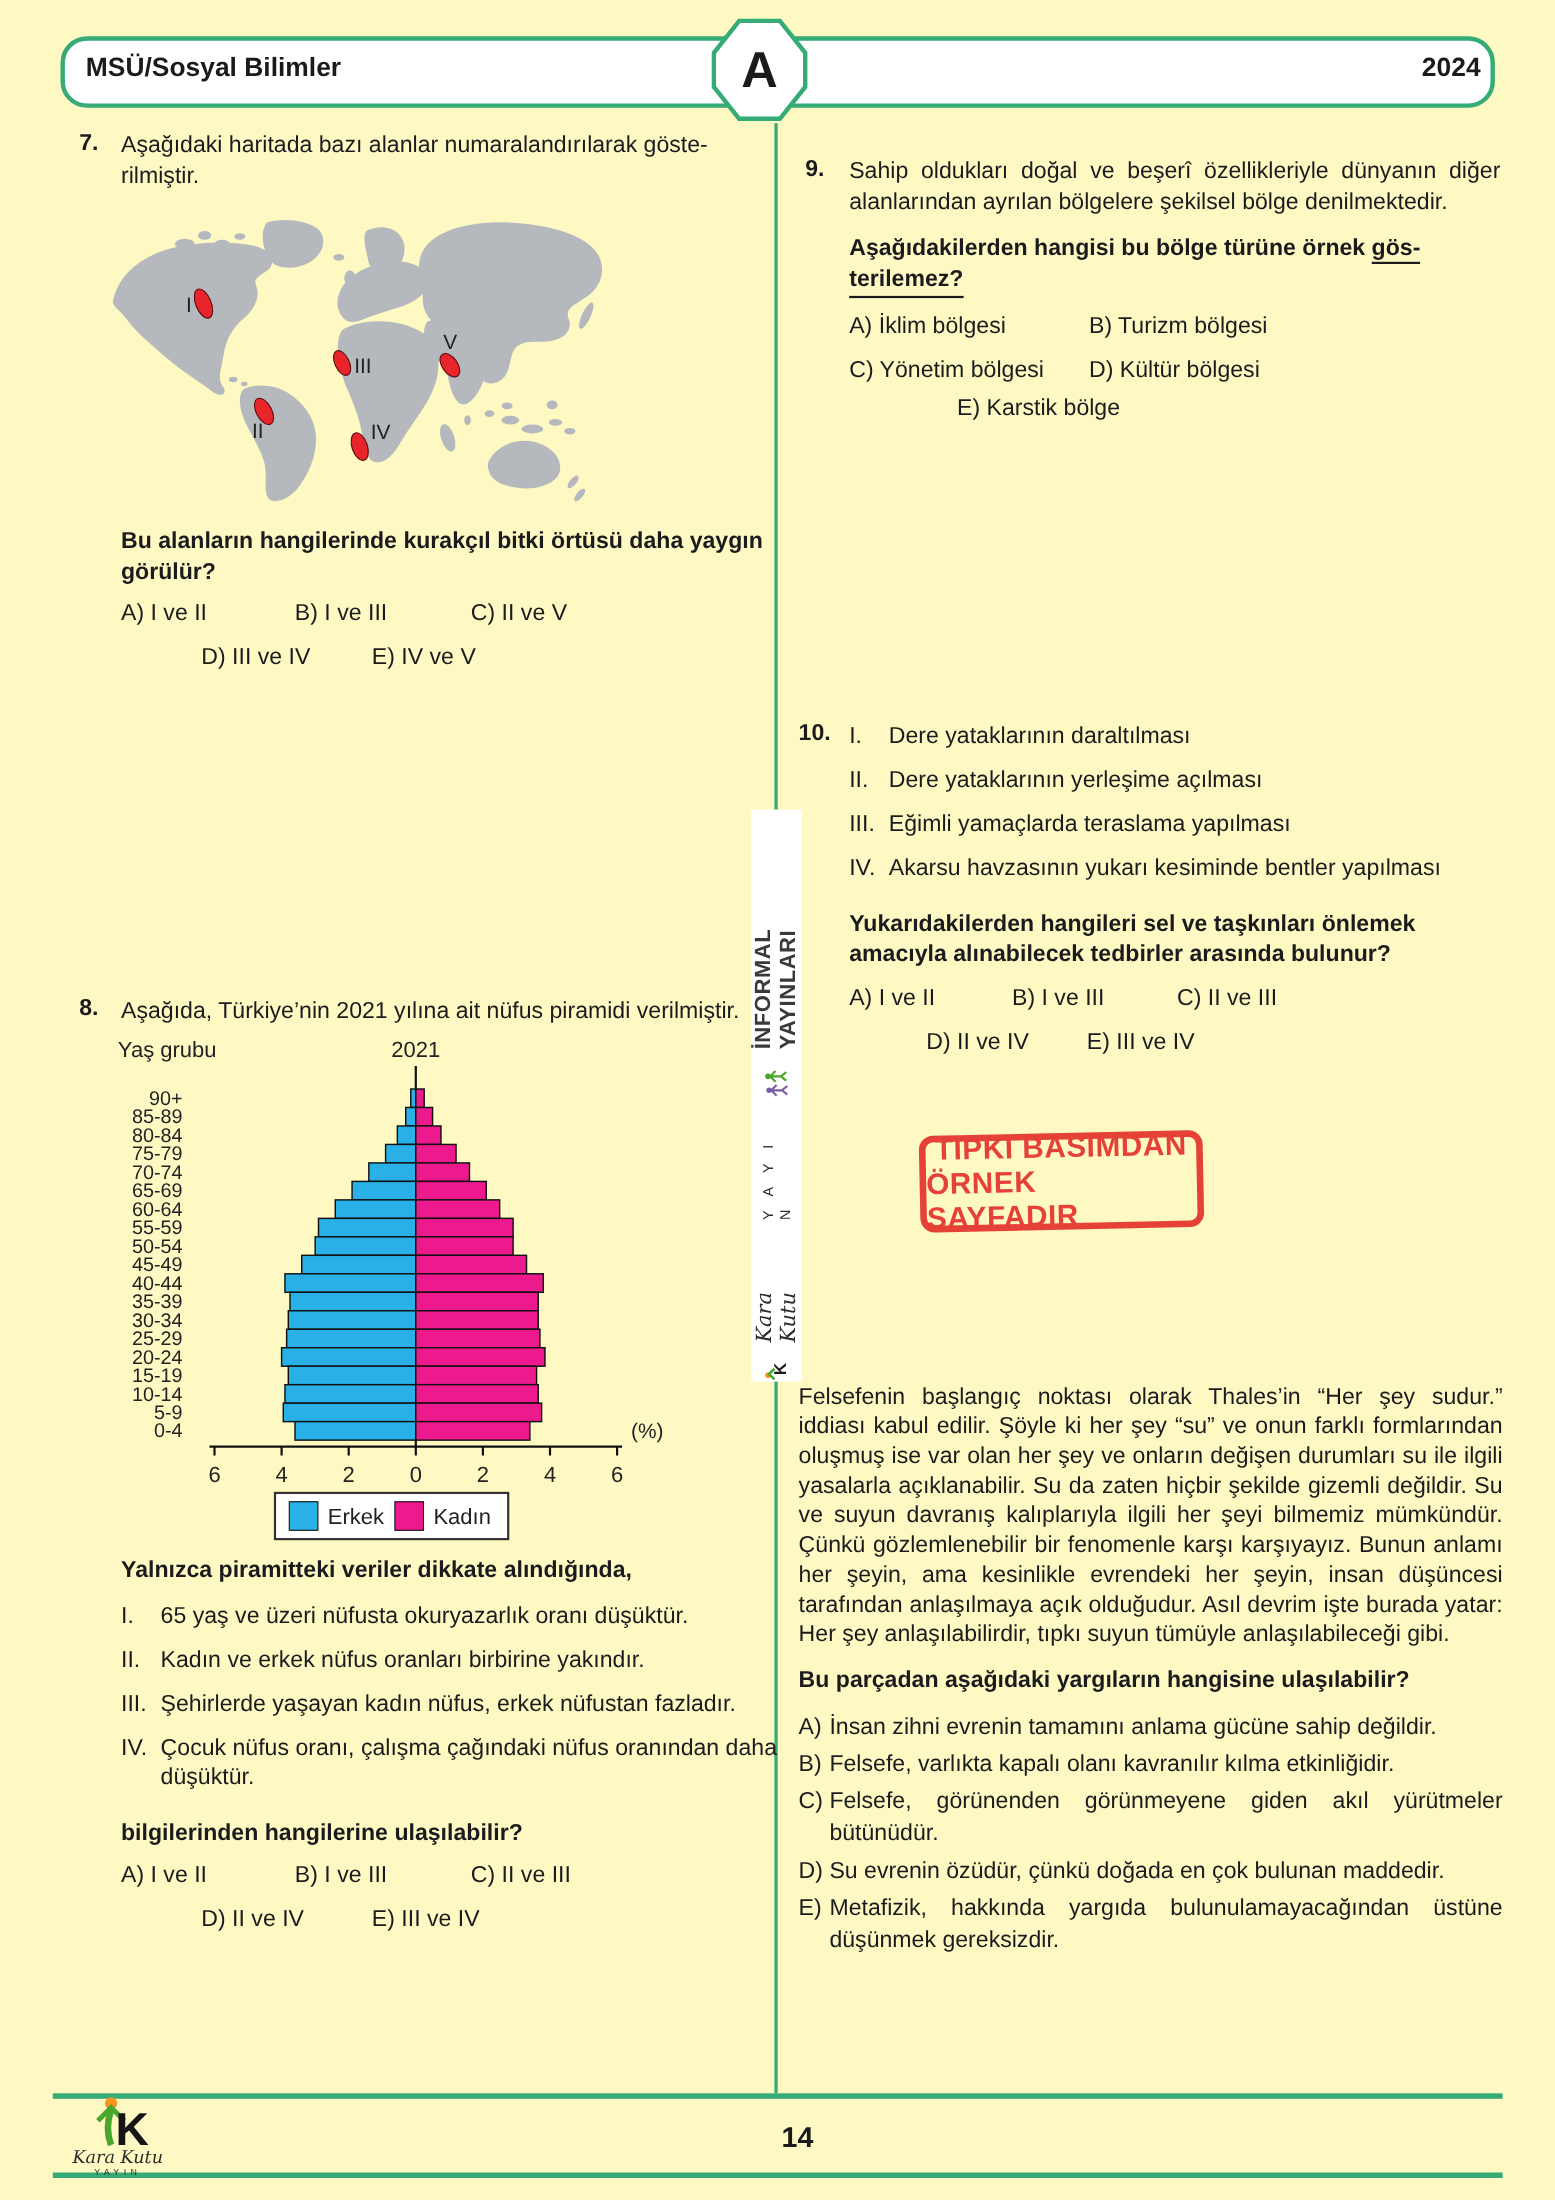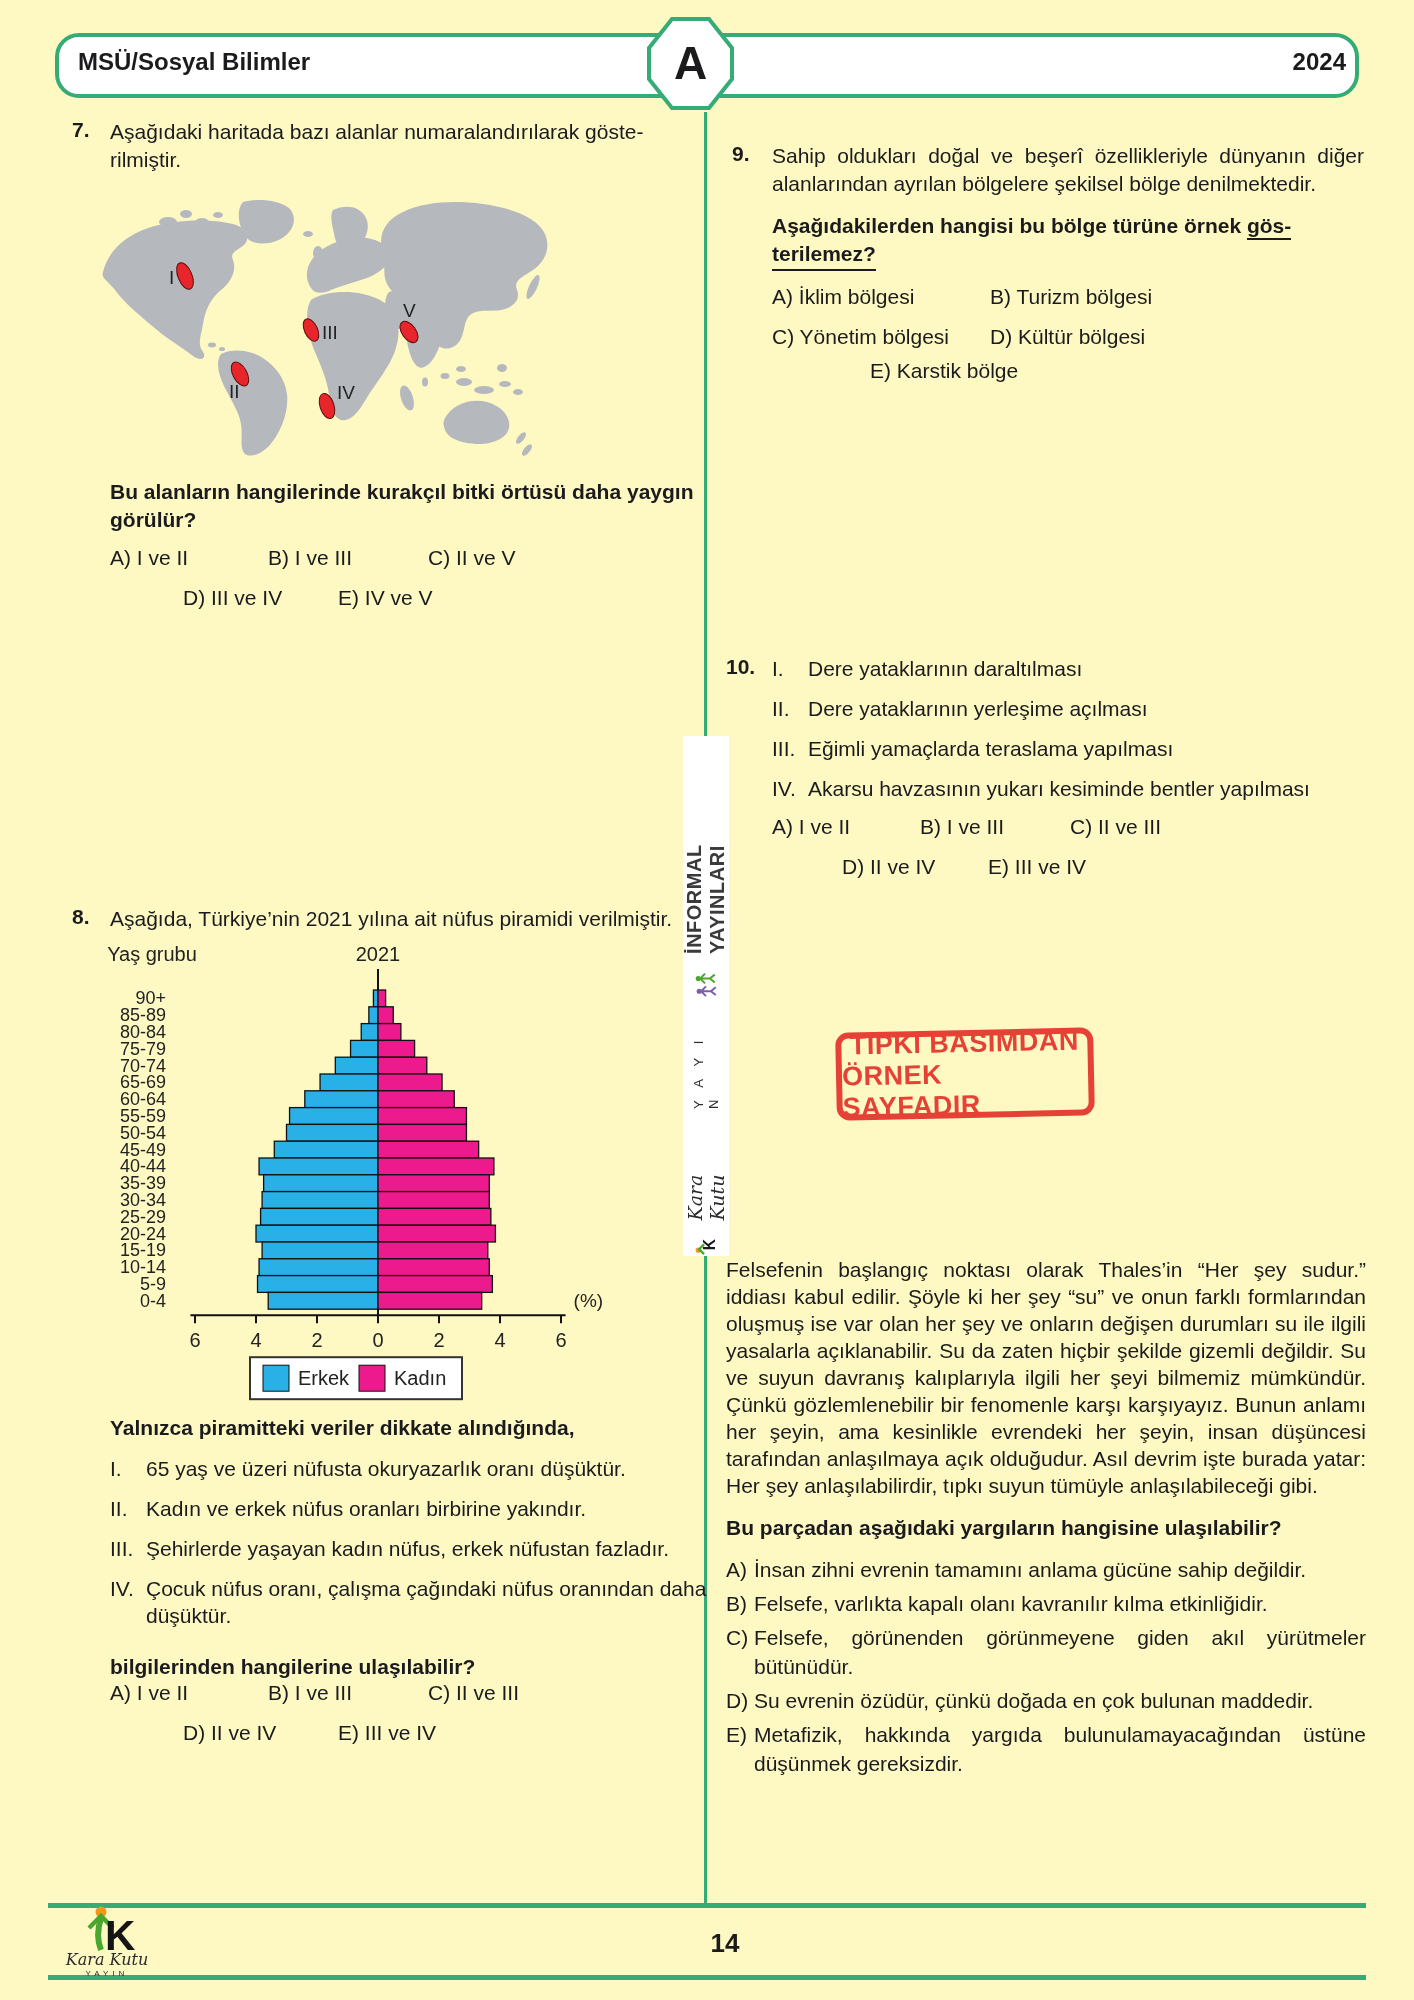--- a/index.html
+++ b/index.html
@@ -250,21 +250,21 @@
         <text x="294" y="452.2" font-size="20" fill="#222">Kadın</text>
       </g>
   </svg>
 
   <div style="position:absolute; left:110px; top:1414px; width:600px;">
     <p class="qbold" style="margin-bottom:13px;">Yalnızca piramitteki veriler dikkate alındığında,</p>
     <p class="stmt"><span class="rn">I.</span><span>65 yaş ve üzeri nüfusta okuryazarlık oranı düşüktür.</span></p>
     <p class="stmt"><span class="rn">II.</span><span>Kadın ve erkek nüfus oranları birbirine yakındır.</span></p>
     <p class="stmt"><span class="rn">III.</span><span>Şehirlerde yaşayan kadın nüfus, erkek nüfustan fazladır.</span></p>
     <p class="stmt"><span class="rn">IV.</span><span>Çocuk nüfus oranı, çalışma çağındaki nüfus oranından daha düşüktür.</span></p>
-    <p class="qbold" style="margin-top:24px; ">bilgilerinden hangilerine ulaşılabilir?</p>
+    <p class="qbold" style="margin-top:24px; margin-bottom:12px;">bilgilerinden hangilerine ulaşılabilir?</p>
     <div class="optrow">
       <span class="opt" style="left:0px;">A) I ve II</span>
       <span class="opt" style="left:158px;">B) I ve III</span>
       <span class="opt" style="left:318px;">C) II ve III</span>
     </div>
     <div class="optrow">
       <span class="opt" style="left:73px;">D) II ve IV</span>
       <span class="opt" style="left:228px;">E) III ve IV</span>
     </div>
   </div>
@@ -288,20 +288,21 @@
     </div>
   </div>
 
   <div class="q" style="left:726px; top:655px; width:640px;">
     <div class="qnum" style="width:46px;">10.</div>
     <div class="qbody">
       <p class="stmt"><span class="rn">I.</span><span>Dere yataklarının daraltılması</span></p>
       <p class="stmt"><span class="rn">II.</span><span>Dere yataklarının yerleşime açılması</span></p>
       <p class="stmt"><span class="rn">III.</span><span>Eğimli yamaçlarda teraslama yapılması</span></p>
       <p class="stmt"><span class="rn">IV.</span><span>Akarsu havzasının yukarı kesiminde bentler yapılması</span></p>
+      <p class="qbold" style="margin-top:24px; margin-bottom:14px;">Yukarıdakilerden hangileri sel ve taşkınları önlemek amacıyla alınabilecek tedbirler arasında bulunur?</p>
       <div class="optrow">
         <span class="opt" style="left:0px;">A) I ve II</span>
         <span class="opt" style="left:148px;">B) I ve III</span>
         <span class="opt" style="left:298px;">C) II ve III</span>
       </div>
       <div class="optrow">
         <span class="opt" style="left:70px;">D) II ve IV</span>
         <span class="opt" style="left:216px;">E) III ve IV</span>
       </div>
     </div>

